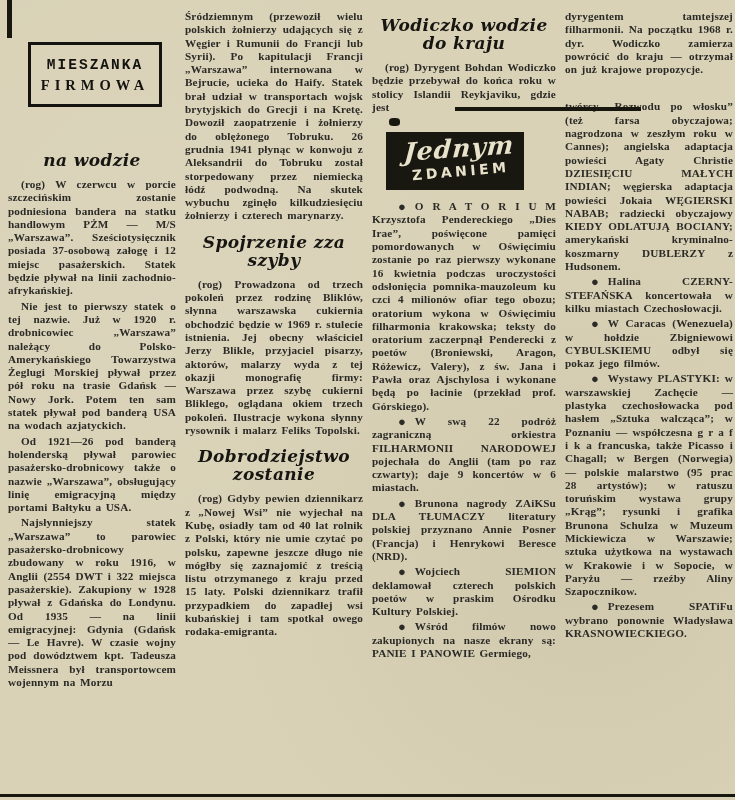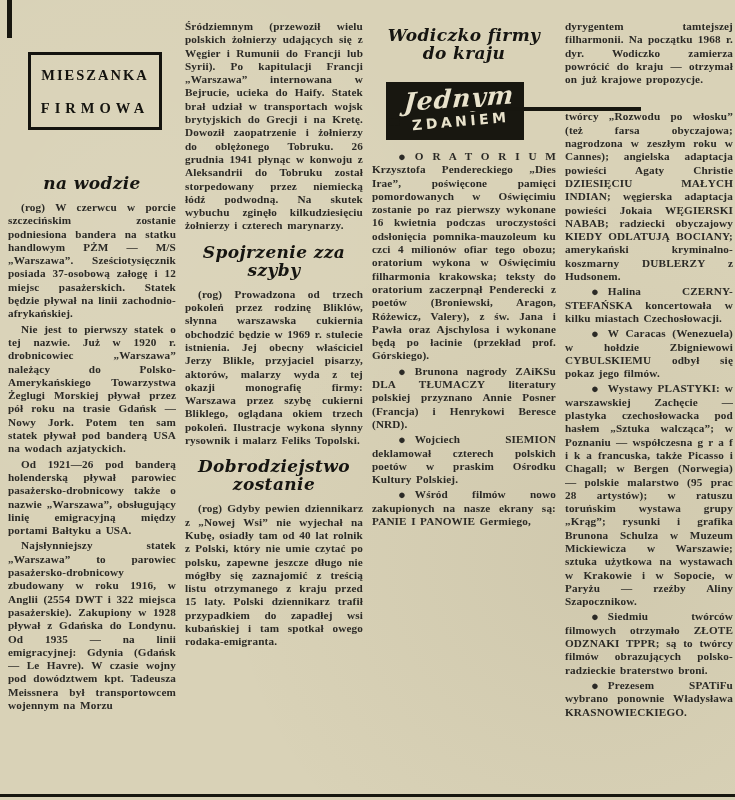--- a/index.html
+++ b/index.html
@@ -12,21 +12,21 @@
       radial-gradient(circle at 80% 70%, rgba(90,80,50,.07), transparent 45%);
     overflow:hidden;
     font-family:"Liberation Serif", serif;
     color:#2b2a26;
     box-sizing:border-box;
     display:grid;
     grid-template-columns:168px 178px 184px 168px;
     column-gap:9px;
     padding:0 6px 0 8px;
   }
-  .col{overflow:hidden; padding-top:10px;}
+  .col{overflow:hidden; padding-top:0;}
   .para{
     margin:0 0 2px 0;
     font-size:11.2px;
     line-height:13.3px;
     font-weight:bold;
     text-align:justify;
     letter-spacing:.15px;
     word-spacing:1.5px;
   }
   .para.indent{text-indent:13px;}
@@ -52,26 +52,26 @@
     transform:scaleY(.96);
   }
   .masthead-box{
     border:3px solid #14130f;
     margin:42px 14px 26px 20px;
     padding:12px 4px 10px 4px;
     text-align:center;
   }
   .masthead-box .m1{
     font-size:14.5px;font-weight:bold;letter-spacing:2px;
-    font-family:Liberation Serif, serif;color:#14130f;
+    font-family:Liberation Mono, monospace;color:#14130f;
   }
   .masthead-box .m2{
     font-size:14.5px;font-weight:bold;letter-spacing:5px;
     font-family:"Liberation Serif", serif;color:#14130f;
-    margin-top:16px;
+    margin-top:4px;
   }
   .corner-mark{
     position:absolute;left:7px;top:0;width:5px;height:38px;background:#17160f;
   }
   .heavy-rule{
     position:absolute;left:455px;top:107px;width:186px;height:4px;background:#17160f;
   }
   .bottom-rule{
     position:absolute;left:0;top:794px;width:735px;height:3px;background:#17160f;
   }
@@ -134,29 +134,33 @@
     <p class="para indent">(rog) Prowadzona od trzech pokoleń przez rodzinę Bliklów, słynna warszawska cukiernia obchodzić będzie w 1969 r. stulecie istnienia. Jej obecny właściciel Jerzy Blikle, przyjaciel pisarzy, aktorów, malarzy wyda z tej okazji monografię firmy: Warszawa przez szybę cukierni Bliklego, oglądana okiem trzech pokoleń. Ilustracje wykona słynny rysownik i malarz Feliks Topolski.</p>
     <h2 class="script-head">
       <span>Dobrodziejstwo</span><br>
       <span>zostanie</span>
     </h2>
     <p class="para indent">(rog) Gdyby pewien dziennikarz z „Nowej Wsi” nie wyjechał na Kubę, osiadły tam od 40 lat rolnik z Polski, który nie umie czytać po polsku, zapewne jeszcze długo nie mógłby się zaznajomić z treścią listu otrzymanego z kraju przed 15 laty. Polski dziennikarz trafił przypadkiem do zapadłej wsi kubańskiej i tam spotkał owego rodaka-emigranta.</p>
   </div>
 
   <div class="col">
     <h2 class="script-head" style="margin-top:16px">
-      <span>Wodiczko firmy</span><br>
+      <span>Wodiczko wodzie</span><br>
       <span>do kraju</span>
     </h2>
+    <p class="para indent">(rog) Dyrygent Bohdan Wodiczko będzie przebywał do końca roku w stolicy Islandii Reykjaviku, gdzie jest</p>
     <div class="zdaniem-badge">
       <div class="jz1">Jednym</div>
       <div class="jz2">ZDANIEM</div>
     </div>
     <p class="para bullet-para">
       <span class="bullet">●</span><span>O R A T O R I U M Krzysztofa Pendereckiego „Dies Irae”, poświęcone pamięci pomordowanych w Oświęcimiu zostanie po raz pierwszy wykonane 16 kwietnia podczas uroczystości odsłonięcia pomnika-mauzoleum ku czci 4 milionów ofiar tego obozu; oratorium wykona w Oświęcimiu filharmonia krakowska; teksty do oratorium zaczerpnął Penderecki z poetów (Broniewski, Aragon, Różewicz, Valery), z św. Jana i Pawła oraz Ajschylosa i wykonane będą po łacinie (przekład prof. Górskiego).</span>
+    </p>
+    <p class="para bullet-para">
+      <span class="bullet">●</span><span>W swą 22 podróż zagraniczną orkiestra FILHARMONII NARODOWEJ pojechała do Anglii (tam po raz czwarty); daje 9 koncertów w 6 miastach.</span>
     </p>
     <p class="para bullet-para">
       <span class="bullet">●</span><span>Brunona nagrody ZAiKSu DLA TŁUMACZY literatury polskiej przyznano Annie Posner (Francja) i Henrykowi Beresce (NRD).</span>
     </p>
     <p class="para bullet-para">
       <span class="bullet">●</span><span>Wojciech SIEMION deklamował czterech polskich poetów w praskim Ośrodku Kultury Polskiej.</span>
     </p>
     <p class="para bullet-para">
       <span class="bullet">●</span><span>Wśród filmów nowo zakupionych na nasze ekrany są: PANIE I PANOWIE Germiego,</span>
     </p>
@@ -169,23 +173,20 @@
     <p class="para bullet-para">
       <span class="bullet">●</span><span>Halina CZERNY-STEFAŃSKA koncertowała w kilku miastach Czechosłowacji.</span>
     </p>
     <p class="para bullet-para">
       <span class="bullet">●</span><span>W Caracas (Wenezuela) w hołdzie Zbigniewowi CYBULSKIEMU odbył się pokaz jego filmów.</span>
     </p>
     <p class="para bullet-para">
       <span class="bullet">●</span><span>Wystawy PLASTYKI: w warszawskiej Zachęcie — plastyka czechosłowacka pod hasłem „Sztuka walcząca”; w Poznaniu — współczesna g r a f i k a francuska, także Picasso i Chagall; w Bergen (Norwegia) — polskie malarstwo (95 prac 28 artystów); w ratuszu toruńskim wystawa grupy „Krąg”; rysunki i grafika Brunona Schulza w Muzeum Mickiewicza w Warszawie; sztuka użytkowa na wystawach w Krakowie i w Sopocie, w Paryżu — rzeźby Aliny Szapocznikow.</span>
     </p>
     <p class="para bullet-para">
-      <span class="bullet">●</span><span>Siedmiu twórców filmowych otrzymało ZŁOTE ODZNAKI TPPR; są to twórcy filmów obrazujących polsko-radzieckie braterstwo broni.</span>
-    </p>
-    <p class="para bullet-para">
       <span class="bullet">●</span><span>Prezesem SPATiFu wybrano ponownie Władysława KRASNOWIECKIEGO.</span>
     </p>
   </div>
 
   <div class="heavy-rule"></div>
   <div class="badge-dot"></div>
   <div class="bottom-rule"></div>
 </div>
 
 </body></html>

